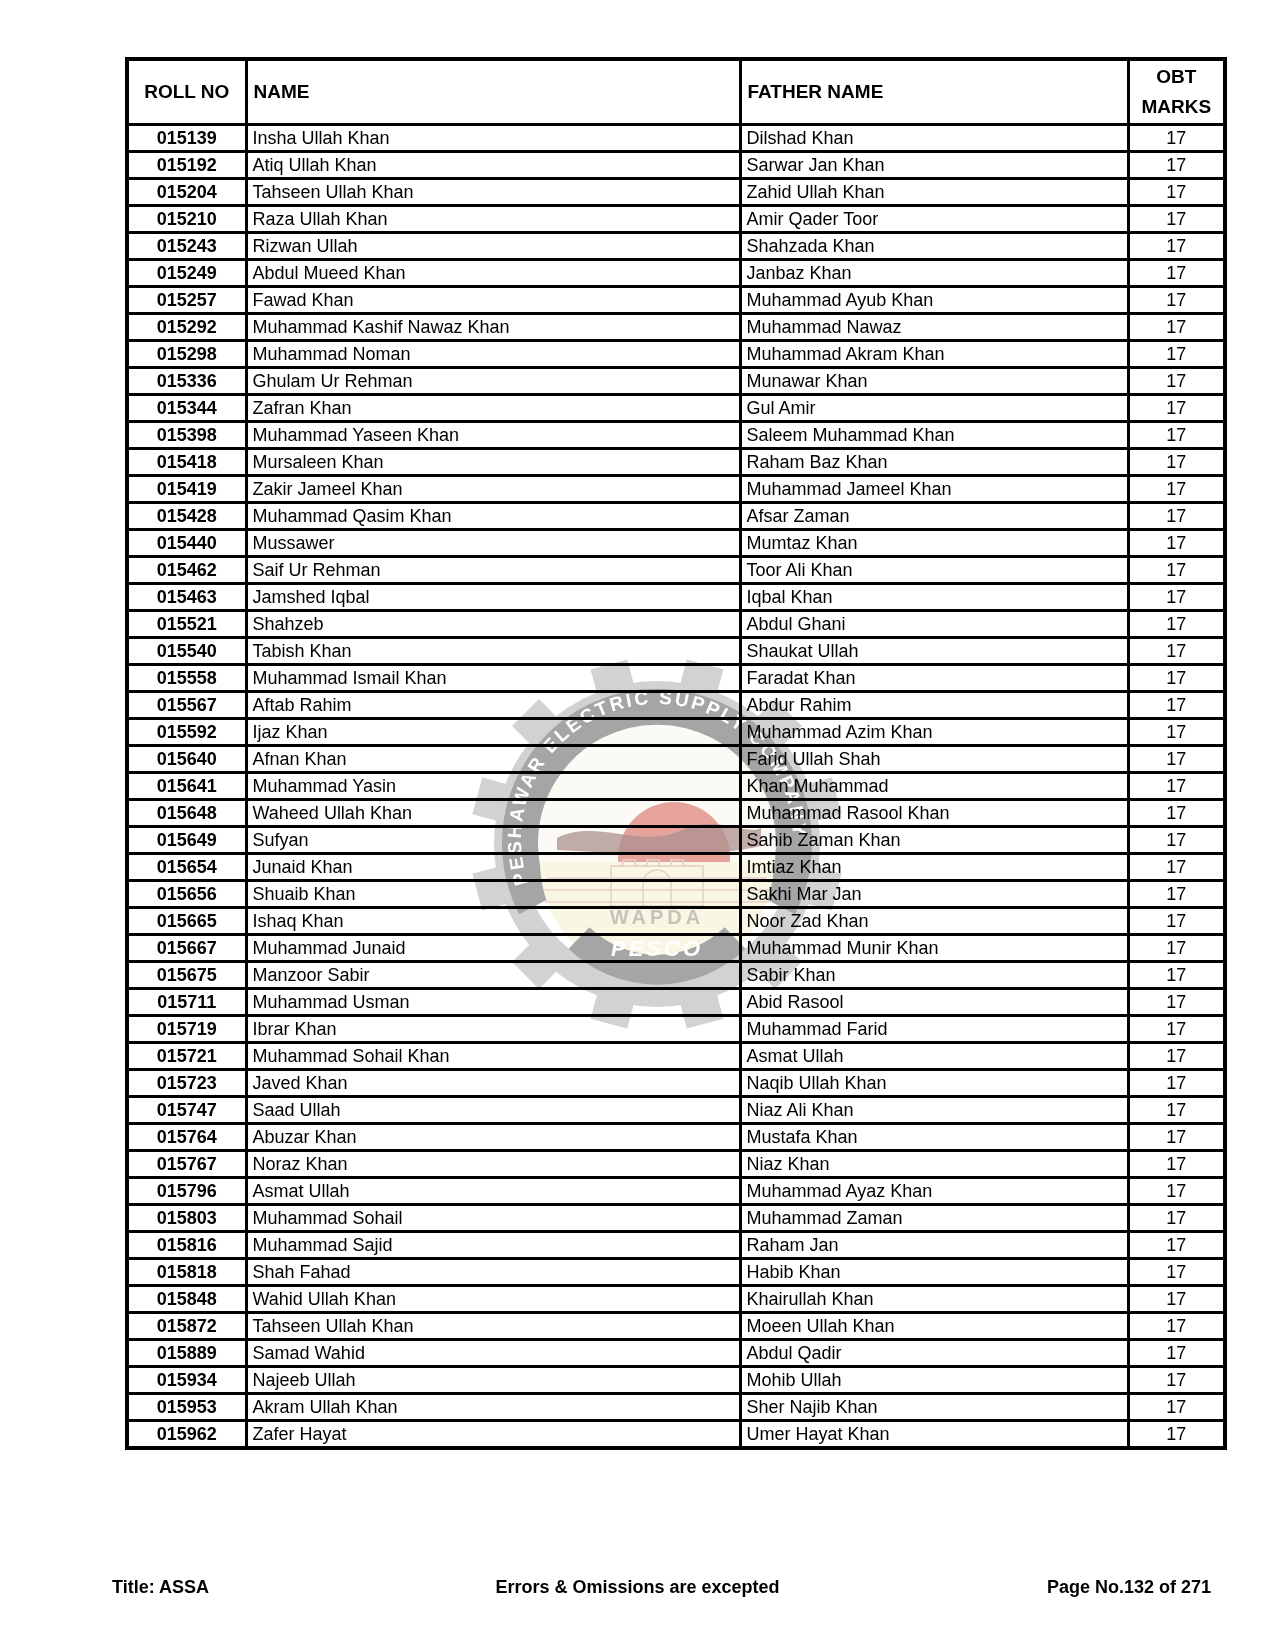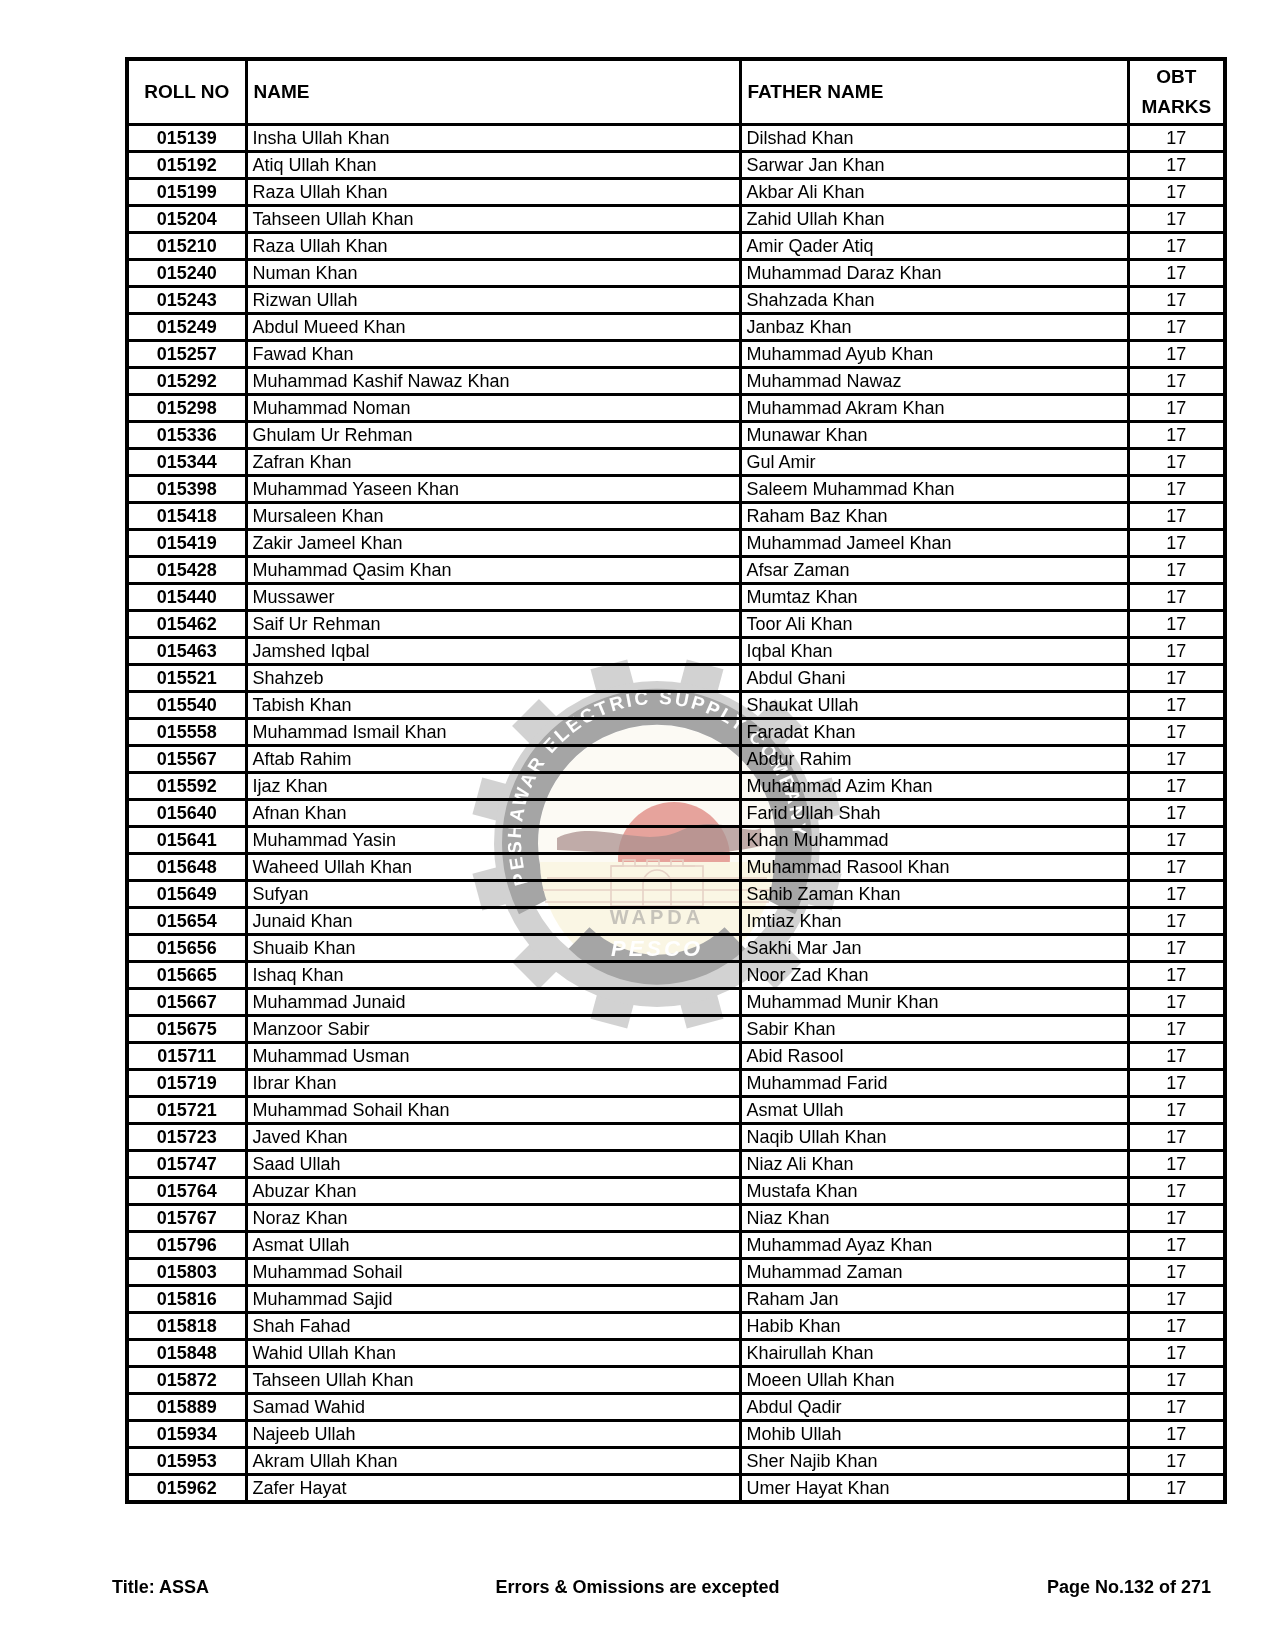--- a/index.html
+++ b/index.html
@@ -105,47 +105,35 @@
     <td class="c-marks">17</td>
   </tr>
 
   <tr>
     <td class="c-roll">015192</td>
     <td class="c-name">Atiq Ullah Khan</td>
     <td class="c-father">Sarwar Jan Khan</td>
     <td class="c-marks">17</td>
   </tr>
 
-  <tr>
-    <td class="c-roll">015199</td>
-    <td class="c-name">Raza Ullah Khan</td>
-    <td class="c-father">Akbar Ali Khan</td>
-    <td class="c-marks">17</td>
-  </tr>
 
   <tr>
     <td class="c-roll">015204</td>
     <td class="c-name">Tahseen Ullah Khan</td>
     <td class="c-father">Zahid Ullah Khan</td>
     <td class="c-marks">17</td>
   </tr>
 
   <tr>
     <td class="c-roll">015210</td>
     <td class="c-name">Raza Ullah Khan</td>
-    <td class="c-father">Amir Qader Atiq</td>
-    <td class="c-marks">17</td>
-  </tr>
-
-  <tr>
-    <td class="c-roll">015240</td>
-    <td class="c-name">Numan Khan</td>
-    <td class="c-father">Muhammad Daraz Khan</td>
-    <td class="c-marks">17</td>
-  </tr>
+    <td class="c-father">Amir Qader Toor</td>
+    <td class="c-marks">17</td>
+  </tr>
+
 
   <tr>
     <td class="c-roll">015243</td>
     <td class="c-name">Rizwan Ullah</td>
     <td class="c-father">Shahzada Khan</td>
     <td class="c-marks">17</td>
   </tr>
 
   <tr>
     <td class="c-roll">015249</td>

